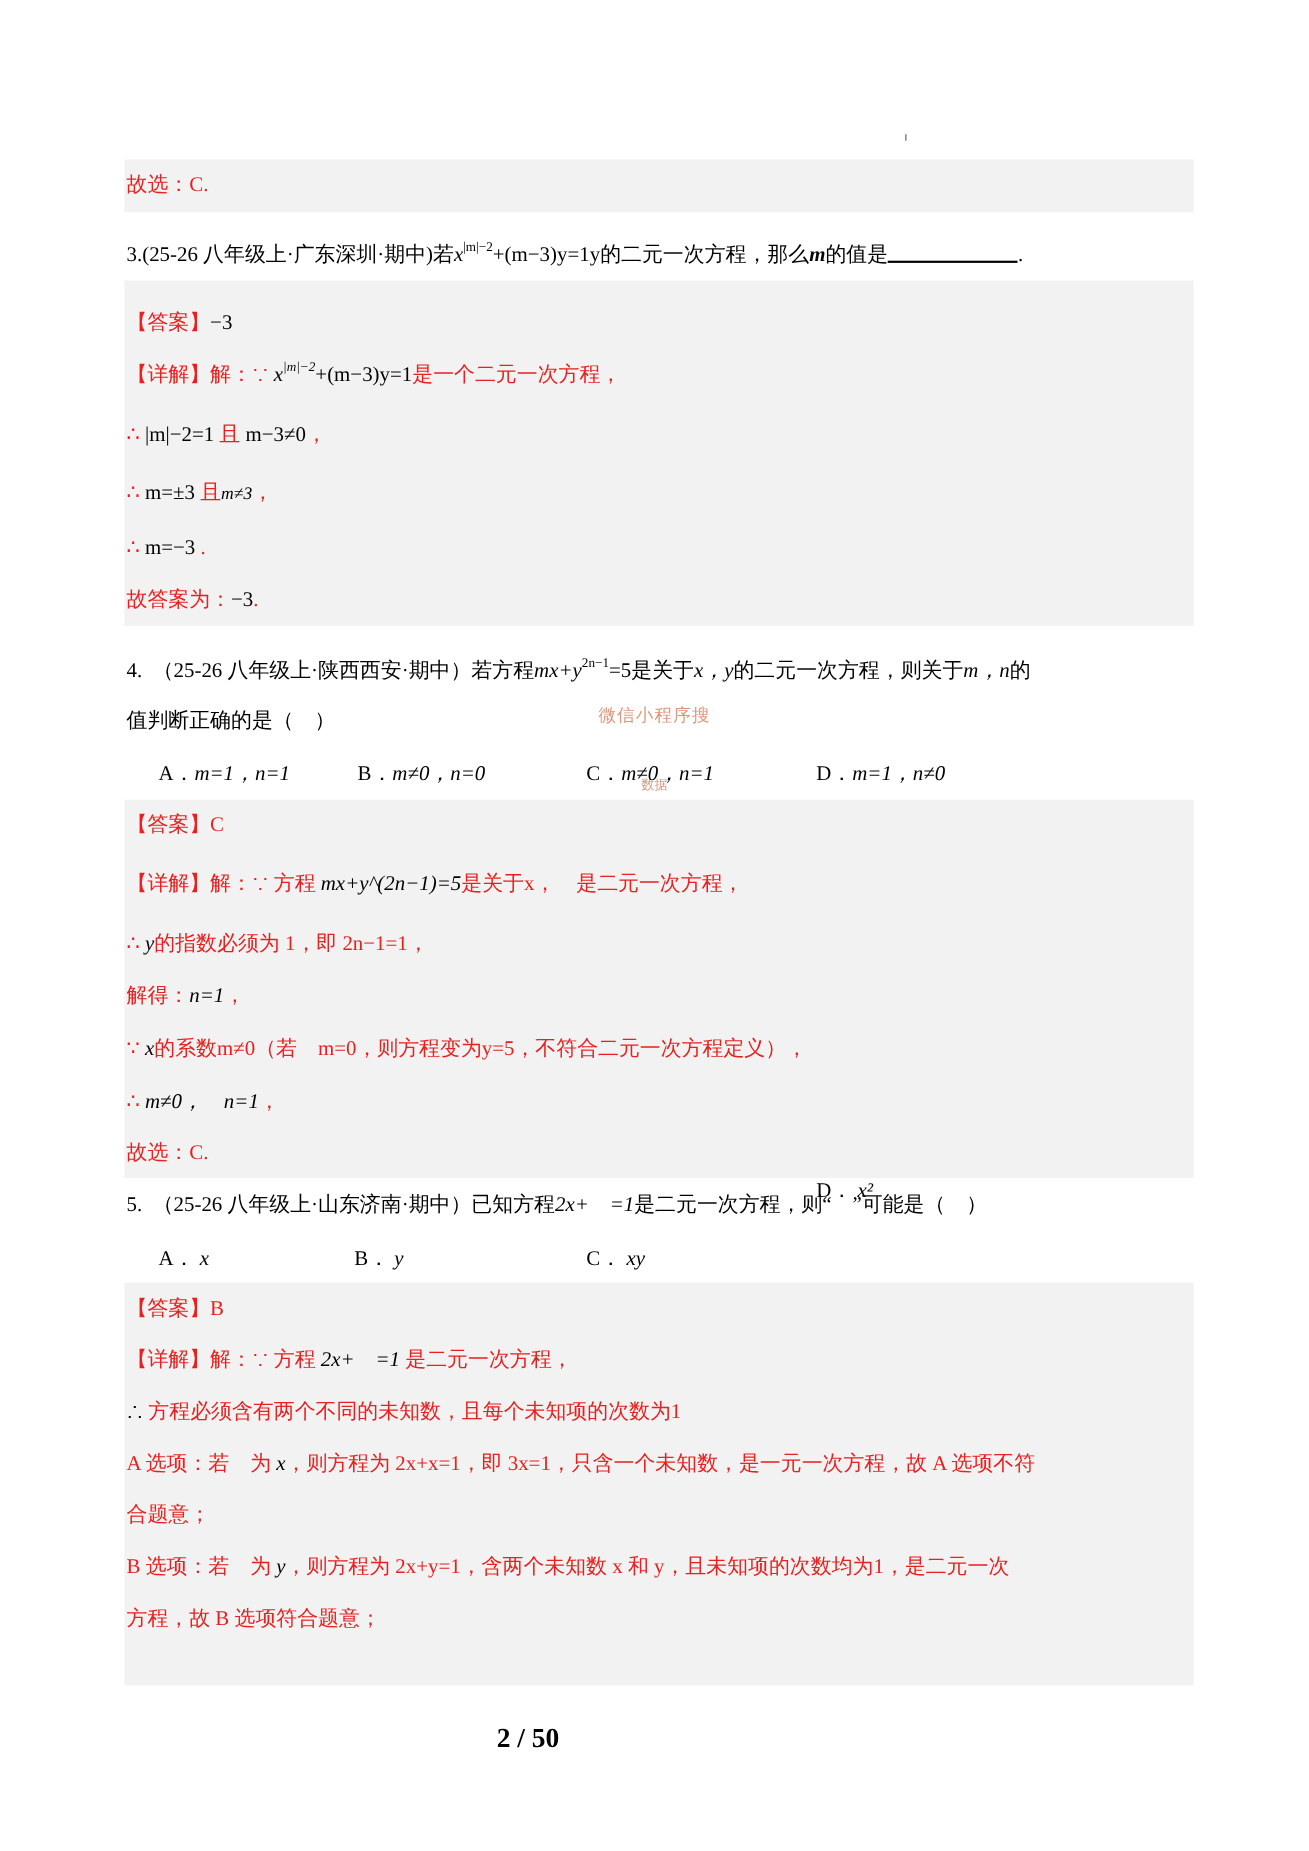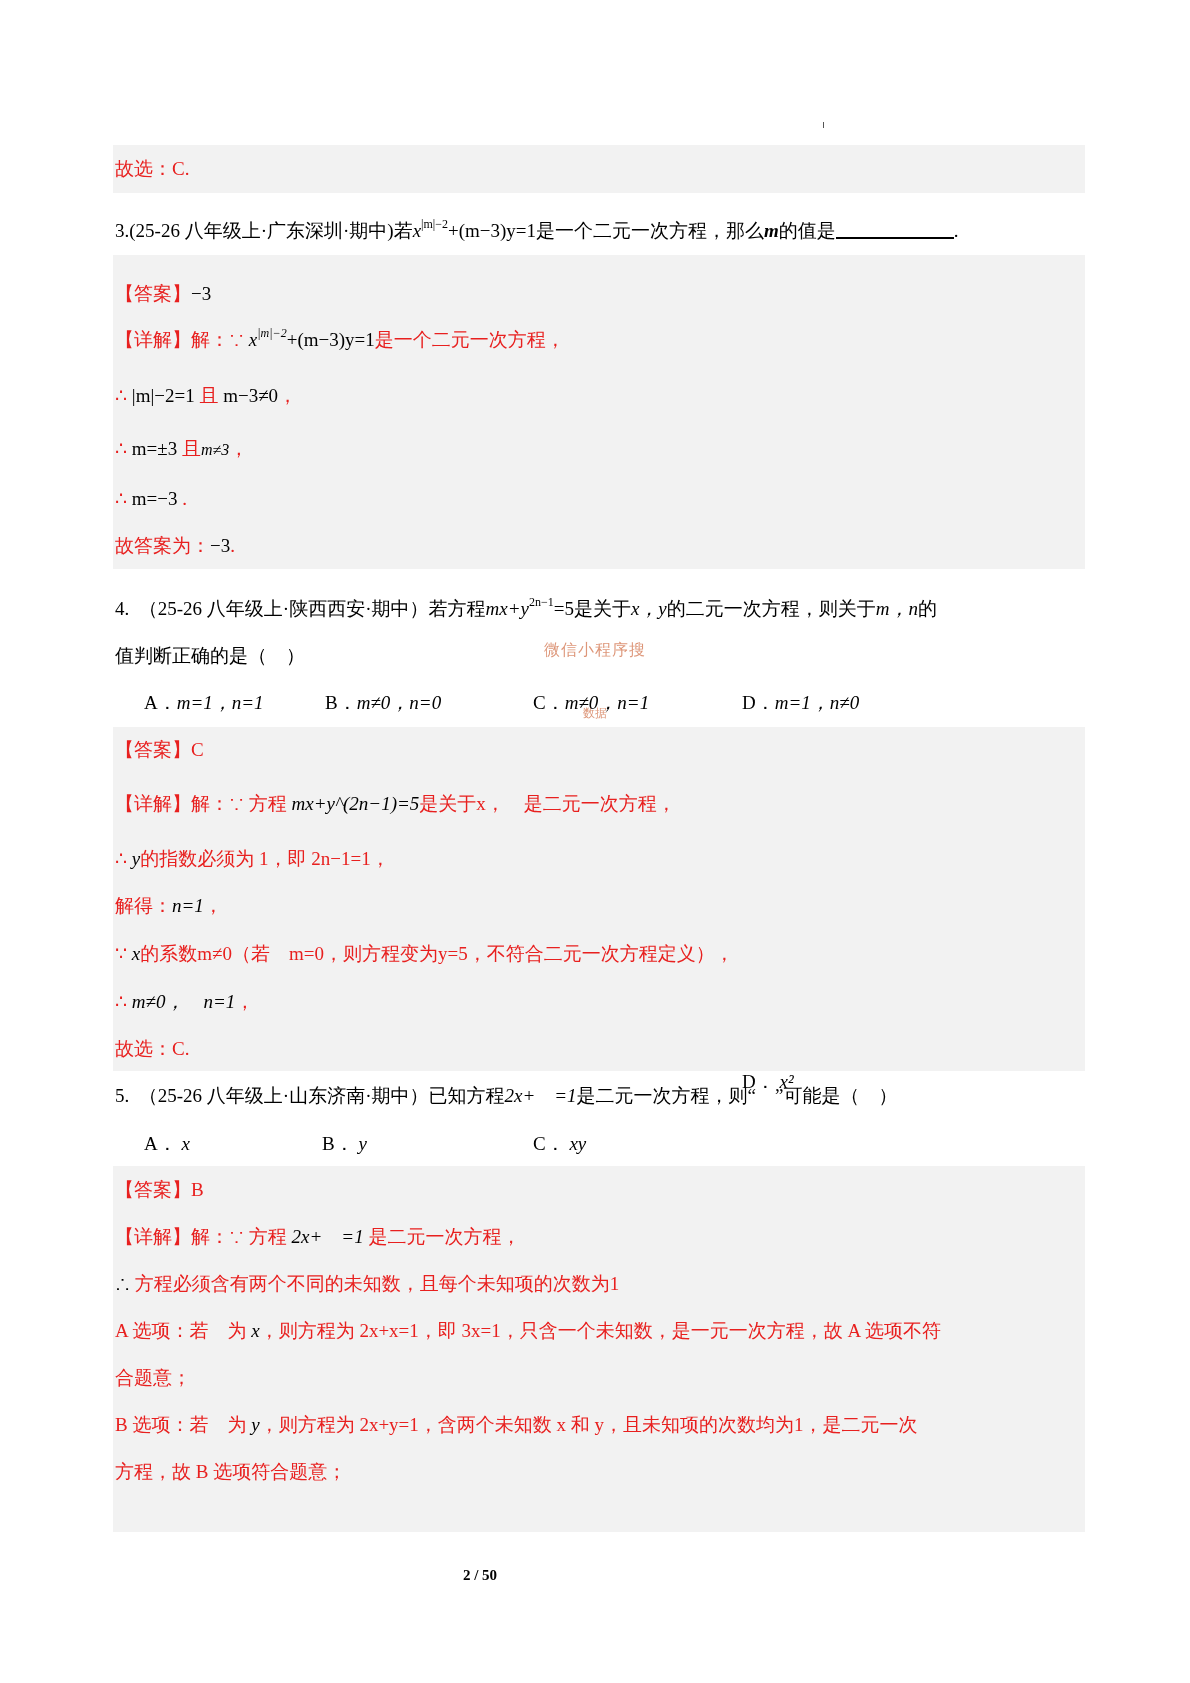--- a/index.html
+++ b/index.html
@@ -11,39 +11,39 @@
   .tick { position: absolute; left: 823px; top: 122px; width: 1px; height: 6px; background: #555; }
   .box { position: absolute; left: 113px; width: 972px; background: #f2f2f2; }
   .line { position: absolute; left: 115px; font-size: 19px; white-space: nowrap; line-height: 26px; }
   .red { color: #e8201f; }
   .it { font-style: italic; }
   .sup { font-size: 12px; vertical-align: 9px; }
   .sup-i { font-size: 12px; vertical-align: 9px; font-style: italic; }
   .small { font-size: 16px; }
   .blank { display: inline-block; width: 118px; border-bottom: 2px solid #000; height: 18px; vertical-align: -2px; }
   .opt { position: absolute; font-size: 19px; white-space: nowrap; }
-  .pagenum { position: absolute; top: 1567px; left: 0; width: 960px; text-align: center; font-weight: bold; font-size: 15px; }
+  .pagenum { position: absolute; top: 1567px; left: 0; width: 960px; text-align: center; font-weight: bold; font-size: 25px; }
   .wm { position: absolute; left: 500px; top: 640px; width: 190px; height: 110px; color: #c2410c; opacity: 0.55; text-align: center; pointer-events: none; }
   .wm .t1 { font-size: 16px; font-family: "DejaVu Sans", sans-serif; letter-spacing: 1px; }
   .wm .t2 { font-size: 52px; font-weight: bold; font-style: italic; line-height: 48px; }
   .wm .t3 { font-size: 12px; margin-top: 44px; }
   .bracket { color: #e8201f; }
 </style>
 </head>
 <body>
 
 <div class="page">
 
   <div class="tick"></div>
 
   <div class="box" style="top:145px;height:48px;"></div>
   <div class="line red" style="top:156px;">故选：C.</div>
 
   <div class="line" style="top:211px;">
-    <span>3.</span><span>(25-26 八年级上·广东深圳·期中)</span><span>若</span><span class="it">x</span><span class="sup">|m|−2</span><span>+(m−3)y=1</span><span>是一个二元一次方程，那么</span><span class="it" style="font-weight:bold">m</span><span>的值是</span><span class="blank"></span><span>.</span>
+    <span>3.</span><span>(25-26 八年级上·广东深圳·期中)</span><span>若</span><span class="it">x</span><span class="sup">|m|−2</span><span>+(m−3)y=1</span><span>y的二元一次方程，那么</span><span class="it" style="font-weight:bold">m</span><span>的值是</span><span class="blank"></span><span>.</span>
   </div>
 
   <div class="box" style="top:255px;height:314px;"></div>
   <div class="line" style="top:266px;margin-top:15px;">
     <span class="bracket">【答案】</span><span>−3</span>
   </div>
   <div class="line" style="top:320px;">
     <span class="bracket">【详解】</span><span class="red">解：∵ </span><span class="it">x</span><span class="sup-i">|m|−2</span><span>+(m−3)y=1</span><span class="red">是一个二元一次方程，</span>
   </div>
   <div class="line" style="top:383px;">

